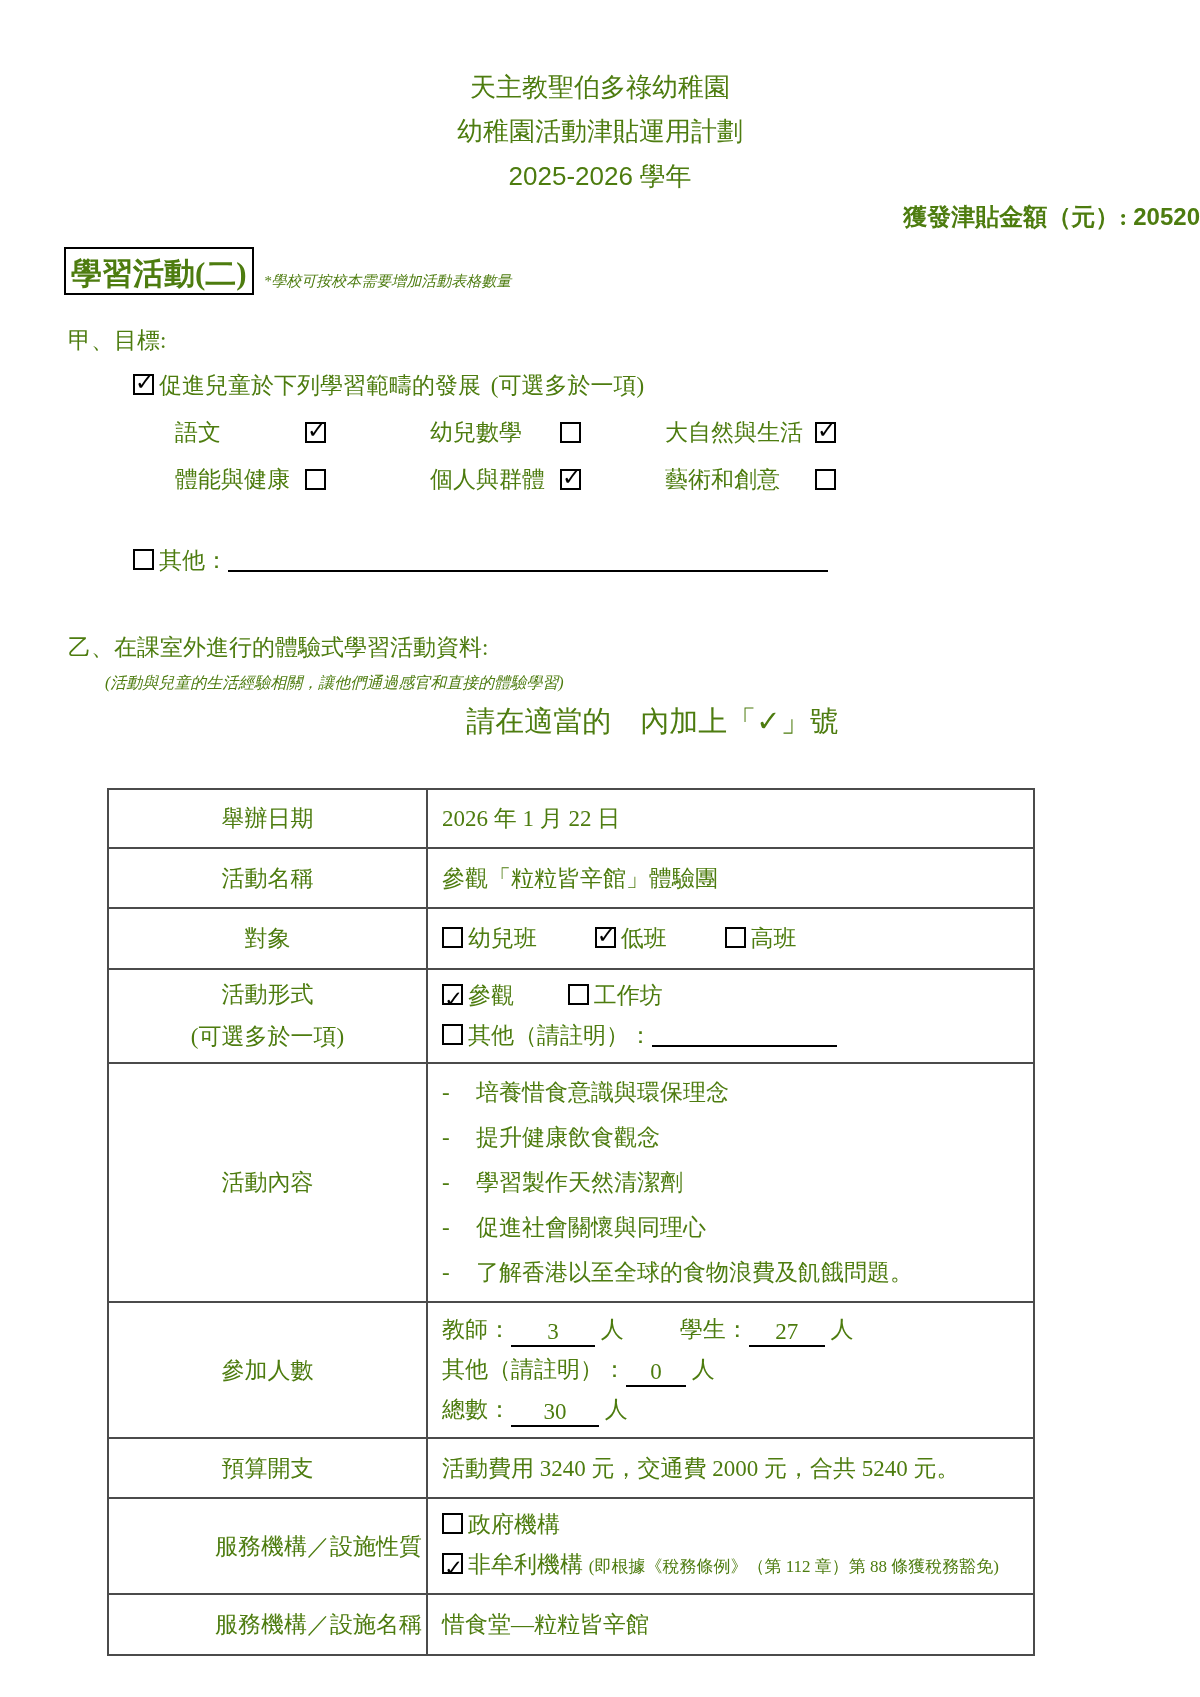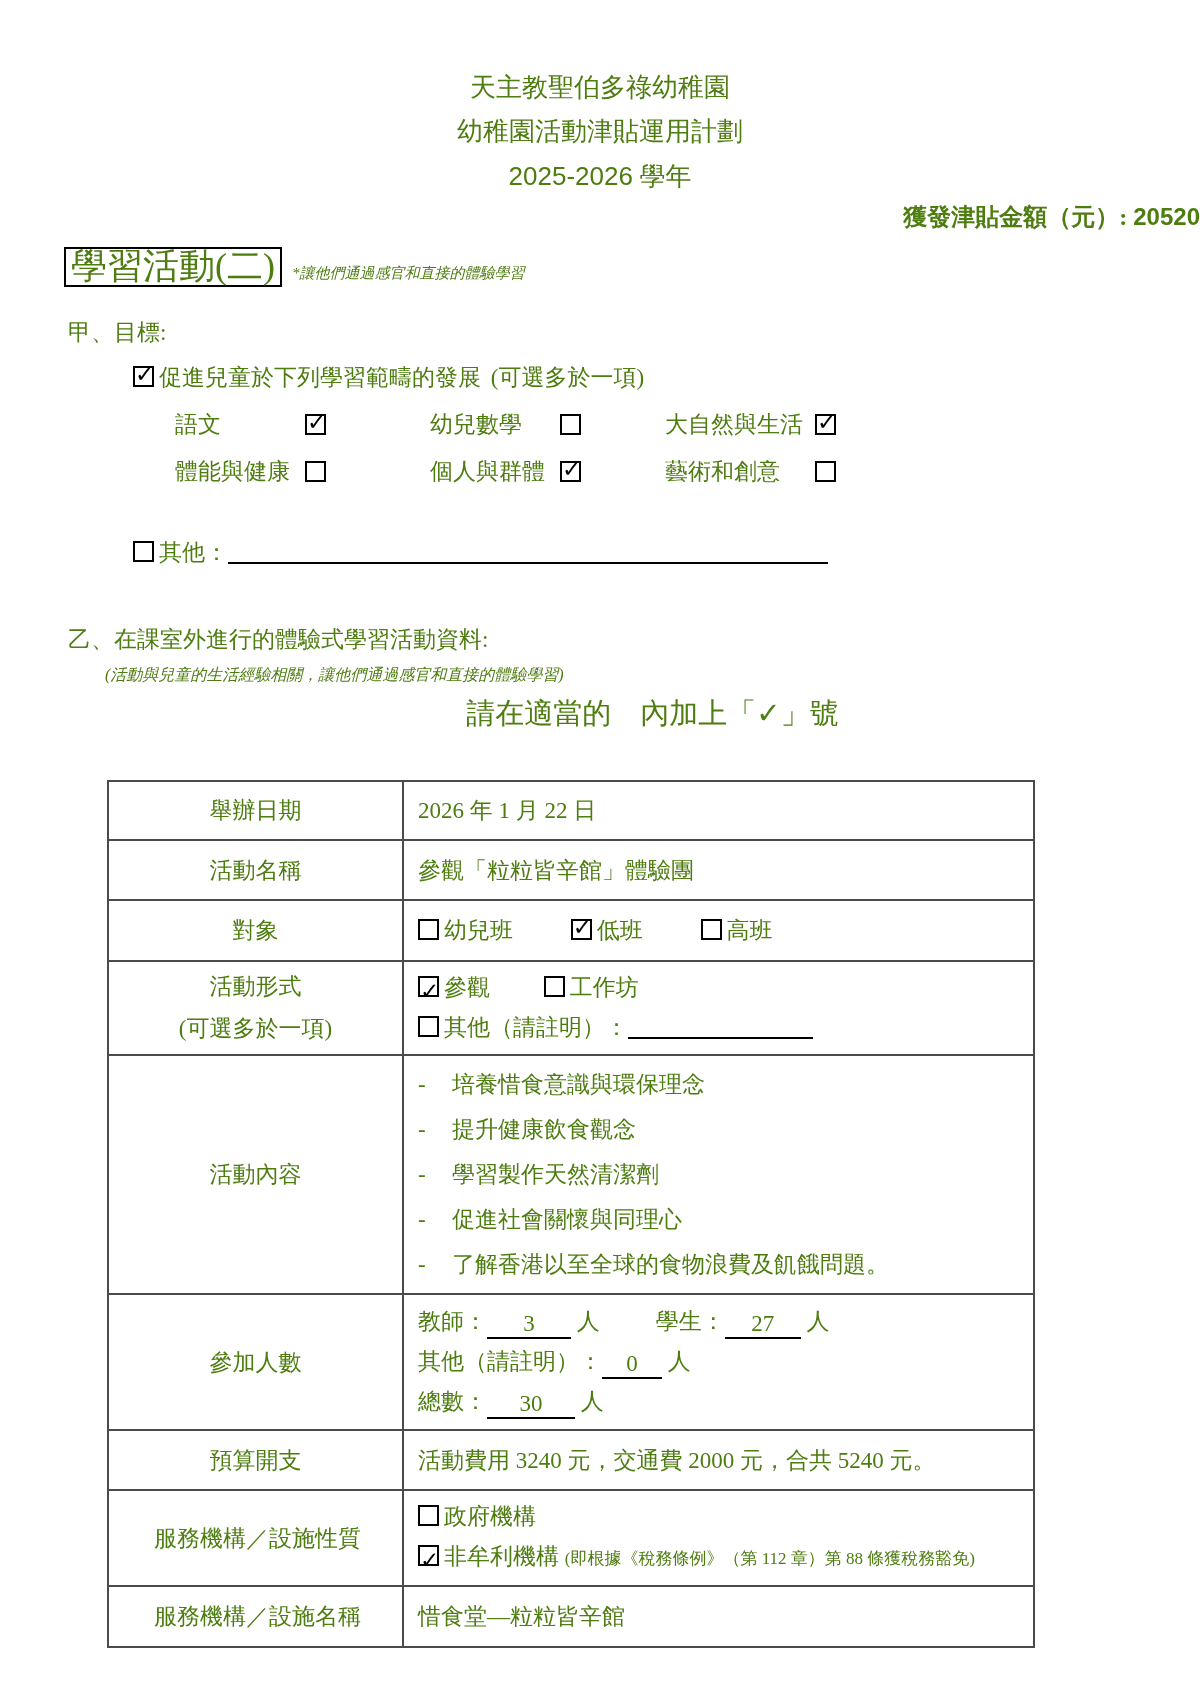--- a/index.html
+++ b/index.html
@@ -15,22 +15,22 @@
   .header { text-align:center; padding-top:66px; }
   .h-line { font-size:26px; line-height:44px; }
 
   .subsidy {
     text-align:right; margin-top:2px;
     font-size:24px; font-weight:bold;
   }
 
   .badge-row { margin:14px 0 0 64px; display:flex; align-items:flex-end; }
   .badge {
-    display:inline-block; border:2px solid #000; font-weight:normal;
-    font-size:36px; padding:0px 5px 2px 5px; line-height:34px;
+    display:inline-block; border:2px solid #000; font-weight:bold;
+    font-size:31px; padding:8px 5px 2px 5px; line-height:34px;
   }
   .badge-note { font-style:italic; font-size:15px; margin:0 0 4px 10px; }
 
   .sec-heading { margin:30px 0 0 68px; font-size:23px; }
   .goal-line { margin:14px 0 0 133px; font-size:23px; }
   .goal-suffix { margin-left:4px; }
 
   .domains {
     margin:16px 0 0 175px; display:grid;
     grid-template-columns:255px 235px 280px; row-gap:16px; font-size:23px;
@@ -64,22 +64,22 @@
     font-size:23px; vertical-align:-2px; line-height:26px;
   }
   .w84{width:84px} .w76{width:76px} .w60{width:60px} .w88{width:88px}
 
   
   table.form {
     border-collapse:collapse; margin:46px 0 0 107px; width:928px;
     table-layout:fixed;
   }
   table.form td { border:2px solid #4b4b4b; font-size:23px; vertical-align:middle; }
-  td.lbl { width:293px; text-align:center; padding:0 0; }
-  td.lbl-left { width:293px; text-align:center; padding:0 4px 0 8px; }
+  td.lbl { width:293px; text-align:center; padding:0 12px; }
+  td.lbl-left { width:293px; text-align:right; padding:0 4px 0 8px; }
   td.val { padding:6px 10px 6px 14px; }
   .cell-line { line-height:40px; }
   .content-item { display:flex; line-height:45px; }
   .content-item .dash { width:34px; flex:0 0 34px; text-align:left; }
   .opt { margin-right:0; }
   .opt + .opt { margin-left:48px; }
   .target-opt + .target-opt { margin-left:52px; }
   .group-gap { margin-left:56px; }
   .npo-note { font-size:17px; }
   .sub-lbl { line-height:42px; }
@@ -94,21 +94,21 @@
     <div class="h-line">幼稚園活動津貼運用計劃</div>
     <div class="h-line"><span class="sans">2025-2026</span> <span>學年</span></div>
   </div>
 
   <div class="subsidy">
     <span>獲發津貼金額（元）: </span><span class="sans bold">20520</span>
   </div>
 
   <div class="badge-row">
     <span class="badge">學習活動(二)</span>
-    <span class="badge-note">*讓他們通過感官和直接的體驗學習</span>
+    <span class="badge-note">*學校可按校本需要增加活動表格數量</span>
   </div>
 
   <div class="sec-heading">甲、目標:</div>
 
   <div class="goal-line">
     <span class="cb checked"></span><span>促進兒童於下列學習範疇的發展</span> <span class="goal-suffix">(可選多於一項)</span>
   </div>
 
   <div class="domains">
     <div class="domain">

